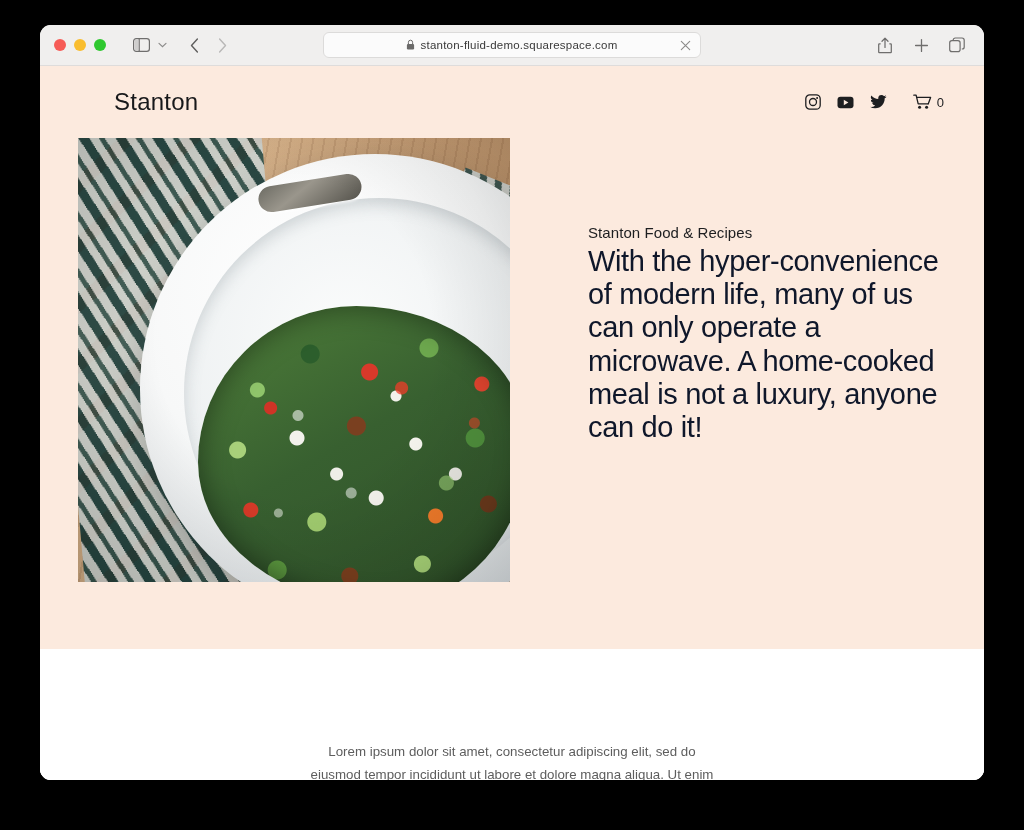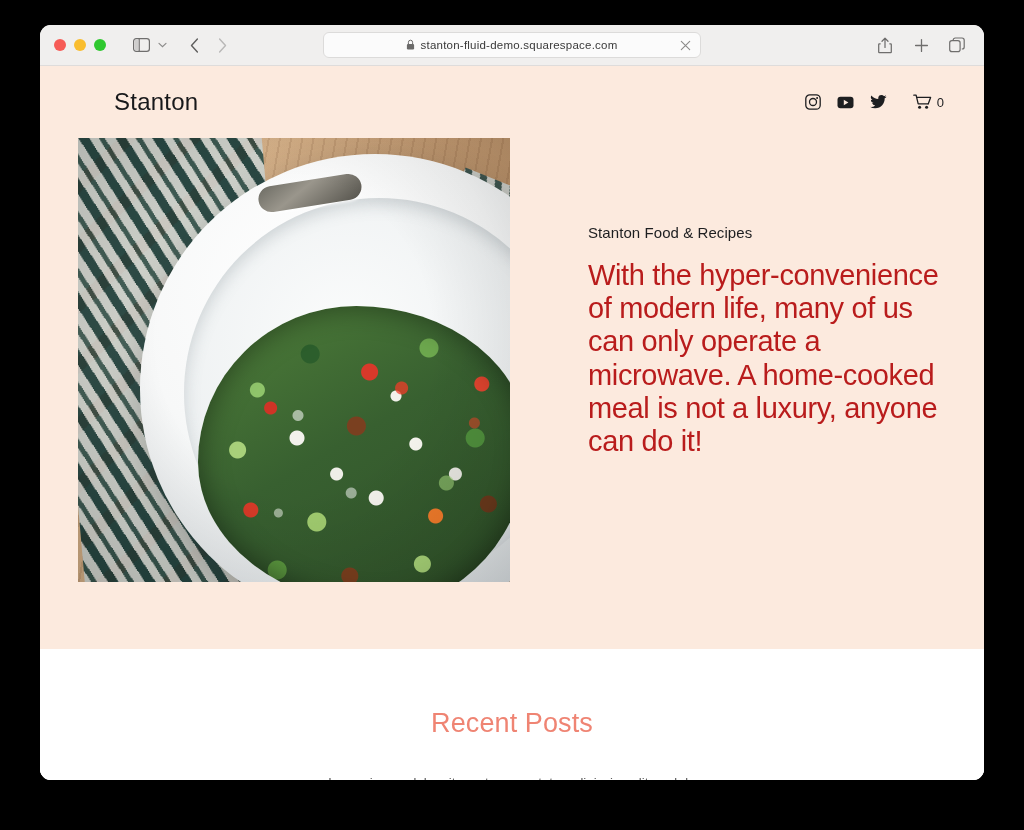--- a/index.html
+++ b/index.html
@@ -303,27 +303,27 @@
   
   #hero-text {
     flex: 1;
     padding-left: 78px;
     padding-top: 86px;
   }
   #hero-eyebrow {
     font-size: 15px;
     color: #1d1e20;
     letter-spacing: 0.005em;
-    margin-bottom: 18px;
+    margin-bottom: 4px;
   }
   #hero-heading {
     font-size: 29px;
     line-height: 1.145;
     font-weight: 400;
-    color: #b91c1c;
+    color: #0f172a;
     letter-spacing: -0.012em;
     max-width: 370px;
   }
 
   
   #posts-section {
     background: #ffffff;
     text-align: center;
     padding-top: 59px;
   }
@@ -482,19 +482,18 @@
           </div>
 
           <div id="hero-text">
             <div id="hero-eyebrow">Stanton Food &amp; Recipes</div>
             <h1 id="hero-heading">With the hyper-convenience of modern life, many of us can only operate a microwave. A home-cooked meal is not a luxury, anyone can do it!</h1>
           </div>
         </div>
       </div>
 
       <section id="posts-section">
-        <h2 id="posts-heading">Recent Posts</h2>
         <p id="posts-body">Lorem ipsum dolor sit amet, consectetur adipiscing elit, sed do eiusmod tempor incididunt ut labore et dolore magna aliqua. Ut enim ad minim</p>
       </section>
 
     </div>
   </div>
 </div>
 
 </body></html>

